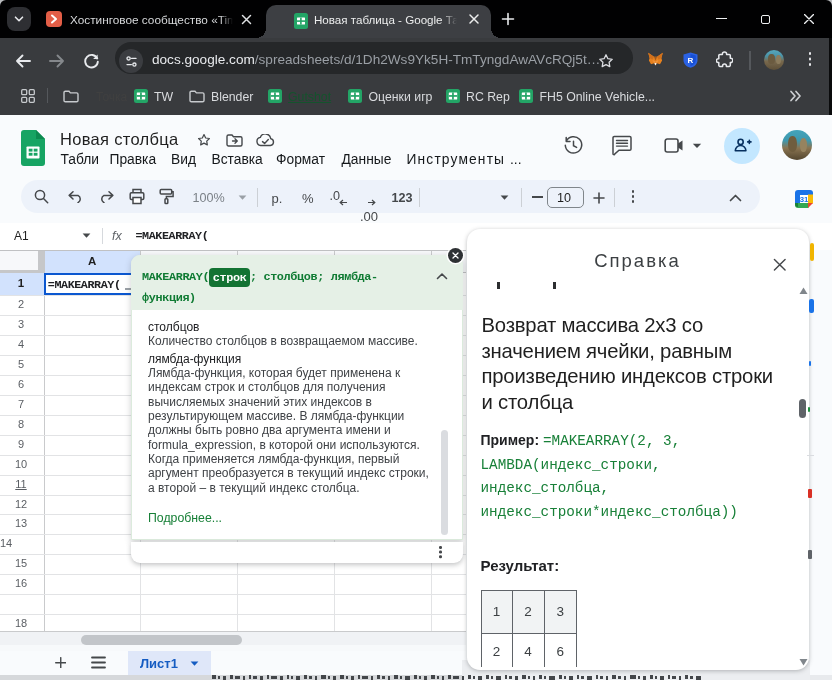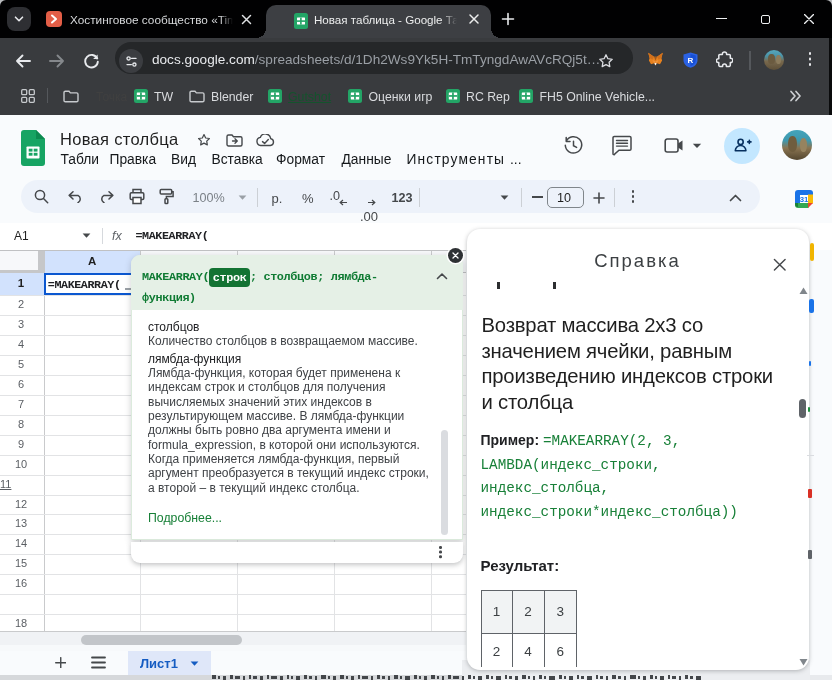--- a/index.html
+++ b/index.html
@@ -330,27 +330,27 @@
       <div class="abs" style="left:0;top:374.62000000000006px;width:42px;height:19.98px;font-size:11px;color:#5a5e63;text-align:center;line-height:19.98px;">6</div>
       <div class="abs" style="left:0;top:394.6000000000001px;width:466px;height:1px;background:#e2e3e5;"></div>
       <div class="abs" style="left:0;top:394.6000000000001px;width:42px;height:19.98px;font-size:11px;color:#5a5e63;text-align:center;line-height:19.98px;">7</div>
       <div class="abs" style="left:0;top:414.5800000000001px;width:466px;height:1px;background:#e2e3e5;"></div>
       <div class="abs" style="left:0;top:414.5800000000001px;width:42px;height:19.98px;font-size:11px;color:#5a5e63;text-align:center;line-height:19.98px;">8</div>
       <div class="abs" style="left:0;top:434.5600000000001px;width:466px;height:1px;background:#e2e3e5;"></div>
       <div class="abs" style="left:0;top:434.5600000000001px;width:42px;height:19.98px;font-size:11px;color:#5a5e63;text-align:center;line-height:19.98px;">9</div>
       <div class="abs" style="left:0;top:454.54000000000013px;width:466px;height:1px;background:#e2e3e5;"></div>
       <div class="abs" style="left:0;top:454.54000000000013px;width:42px;height:19.98px;font-size:11px;color:#5a5e63;text-align:center;line-height:19.98px;">10</div>
       <div class="abs" style="left:0;top:474.52000000000015px;width:466px;height:1px;background:#e2e3e5;"></div>
-      <div class="abs" style="left:0;top:474.52000000000015px;width:42px;height:19.98px;font-size:11px;color:#5a5e63;text-align:left;line-height:19.98px;text-decoration:underline;">11</div>
+      <div class="abs" style="left:0;top:474.52000000000015px;width:42px;height:19.98px;font-size:11px;color:#5a5e63;text-align:center;line-height:19.98px;text-decoration:underline;">11</div>
       <div class="abs" style="left:0;top:494.50000000000017px;width:466px;height:1px;background:#e2e3e5;"></div>
       <div class="abs" style="left:0;top:494.50000000000017px;width:42px;height:19.98px;font-size:11px;color:#5a5e63;text-align:center;line-height:19.98px;">12</div>
       <div class="abs" style="left:0;top:514.4800000000001px;width:466px;height:1px;background:#e2e3e5;"></div>
       <div class="abs" style="left:0;top:514.4800000000001px;width:42px;height:19.98px;font-size:11px;color:#5a5e63;text-align:center;line-height:19.98px;">13</div>
       <div class="abs" style="left:0;top:534.4600000000002px;width:466px;height:1px;background:#e2e3e5;"></div>
-      <div class="abs" style="left:0;top:534.4600000000002px;width:42px;height:19.98px;font-size:11px;color:#5a5e63;text-align:center;line-height:19.98px;">14</div>
+      <div class="abs" style="left:0;top:534.4600000000002px;width:42px;height:19.98px;font-size:11px;color:#5a5e63;line-height:19.98px;">14</div>
       <div class="abs" style="left:0;top:554.4400000000002px;width:466px;height:1px;background:#e2e3e5;"></div>
       <div class="abs" style="left:0;top:554.4400000000002px;width:42px;height:19.98px;font-size:11px;color:#5a5e63;text-align:center;line-height:19.98px;">15</div>
       <div class="abs" style="left:0;top:574.4200000000002px;width:466px;height:1px;background:#e2e3e5;"></div>
       <div class="abs" style="left:0;top:574.4200000000002px;width:42px;height:19.98px;font-size:11px;color:#5a5e63;text-align:center;line-height:19.98px;">16</div>
       <div class="abs" style="left:0;top:594.4000000000002px;width:466px;height:1px;background:#e2e3e5;"></div>
       <div class="abs" style="left:0;top:620px;width:42px;height:19.98px;font-size:11px;color:#5a5e63;text-align:center;line-height:19.98px;margin-top:20px;">17</div>
       <div class="abs" style="left:0;top:614.3800000000002px;width:466px;height:1px;background:#e2e3e5;"></div>
       <div class="abs" style="left:0;top:614.3800000000002px;width:42px;height:19.98px;font-size:11px;color:#5a5e63;text-align:center;line-height:19.98px;">18</div>
       <div class="abs" style="left:44px;top:272.8px;width:96px;height:21.9px;border:2.2px solid #0b57d0;background:#fff;"></div>
       <div class="abs" style="left:47.8px;top:277.8px;font-size:11.7px;font-family:'Liberation Mono',monospace;color:#202124;font-weight:600;letter-spacing:-0.4px;">=MAKEARRAY(</div>

